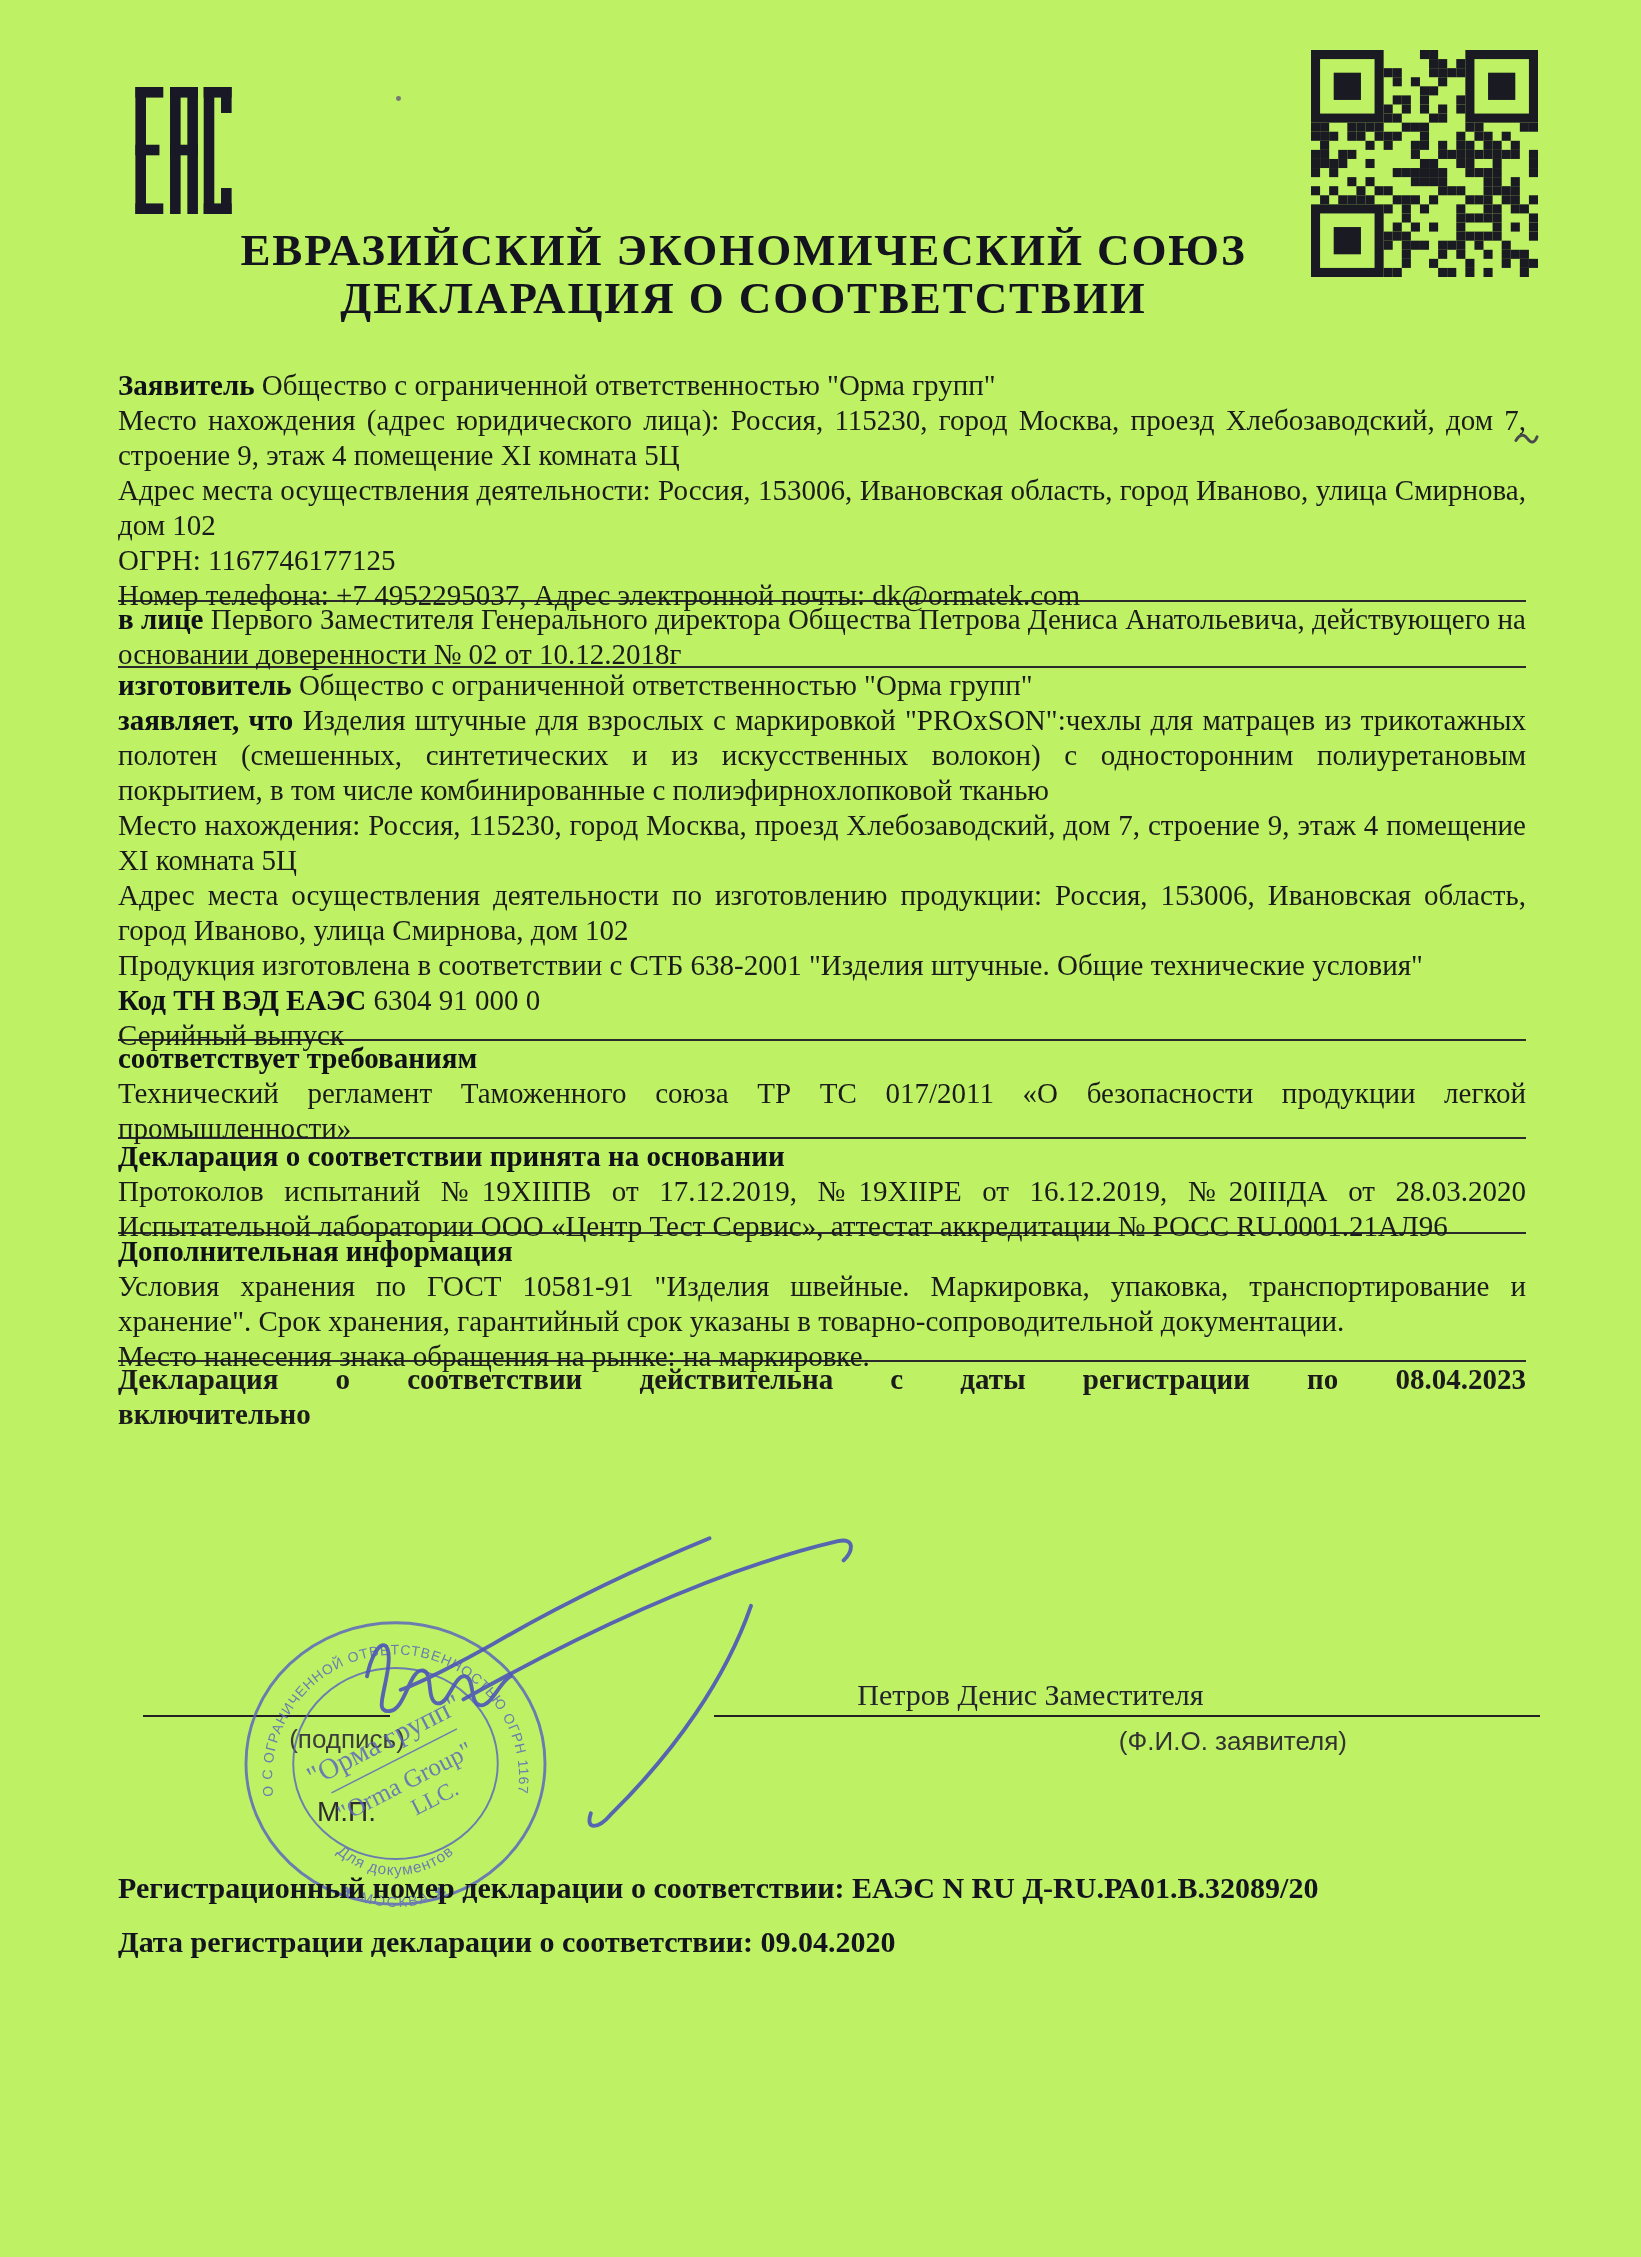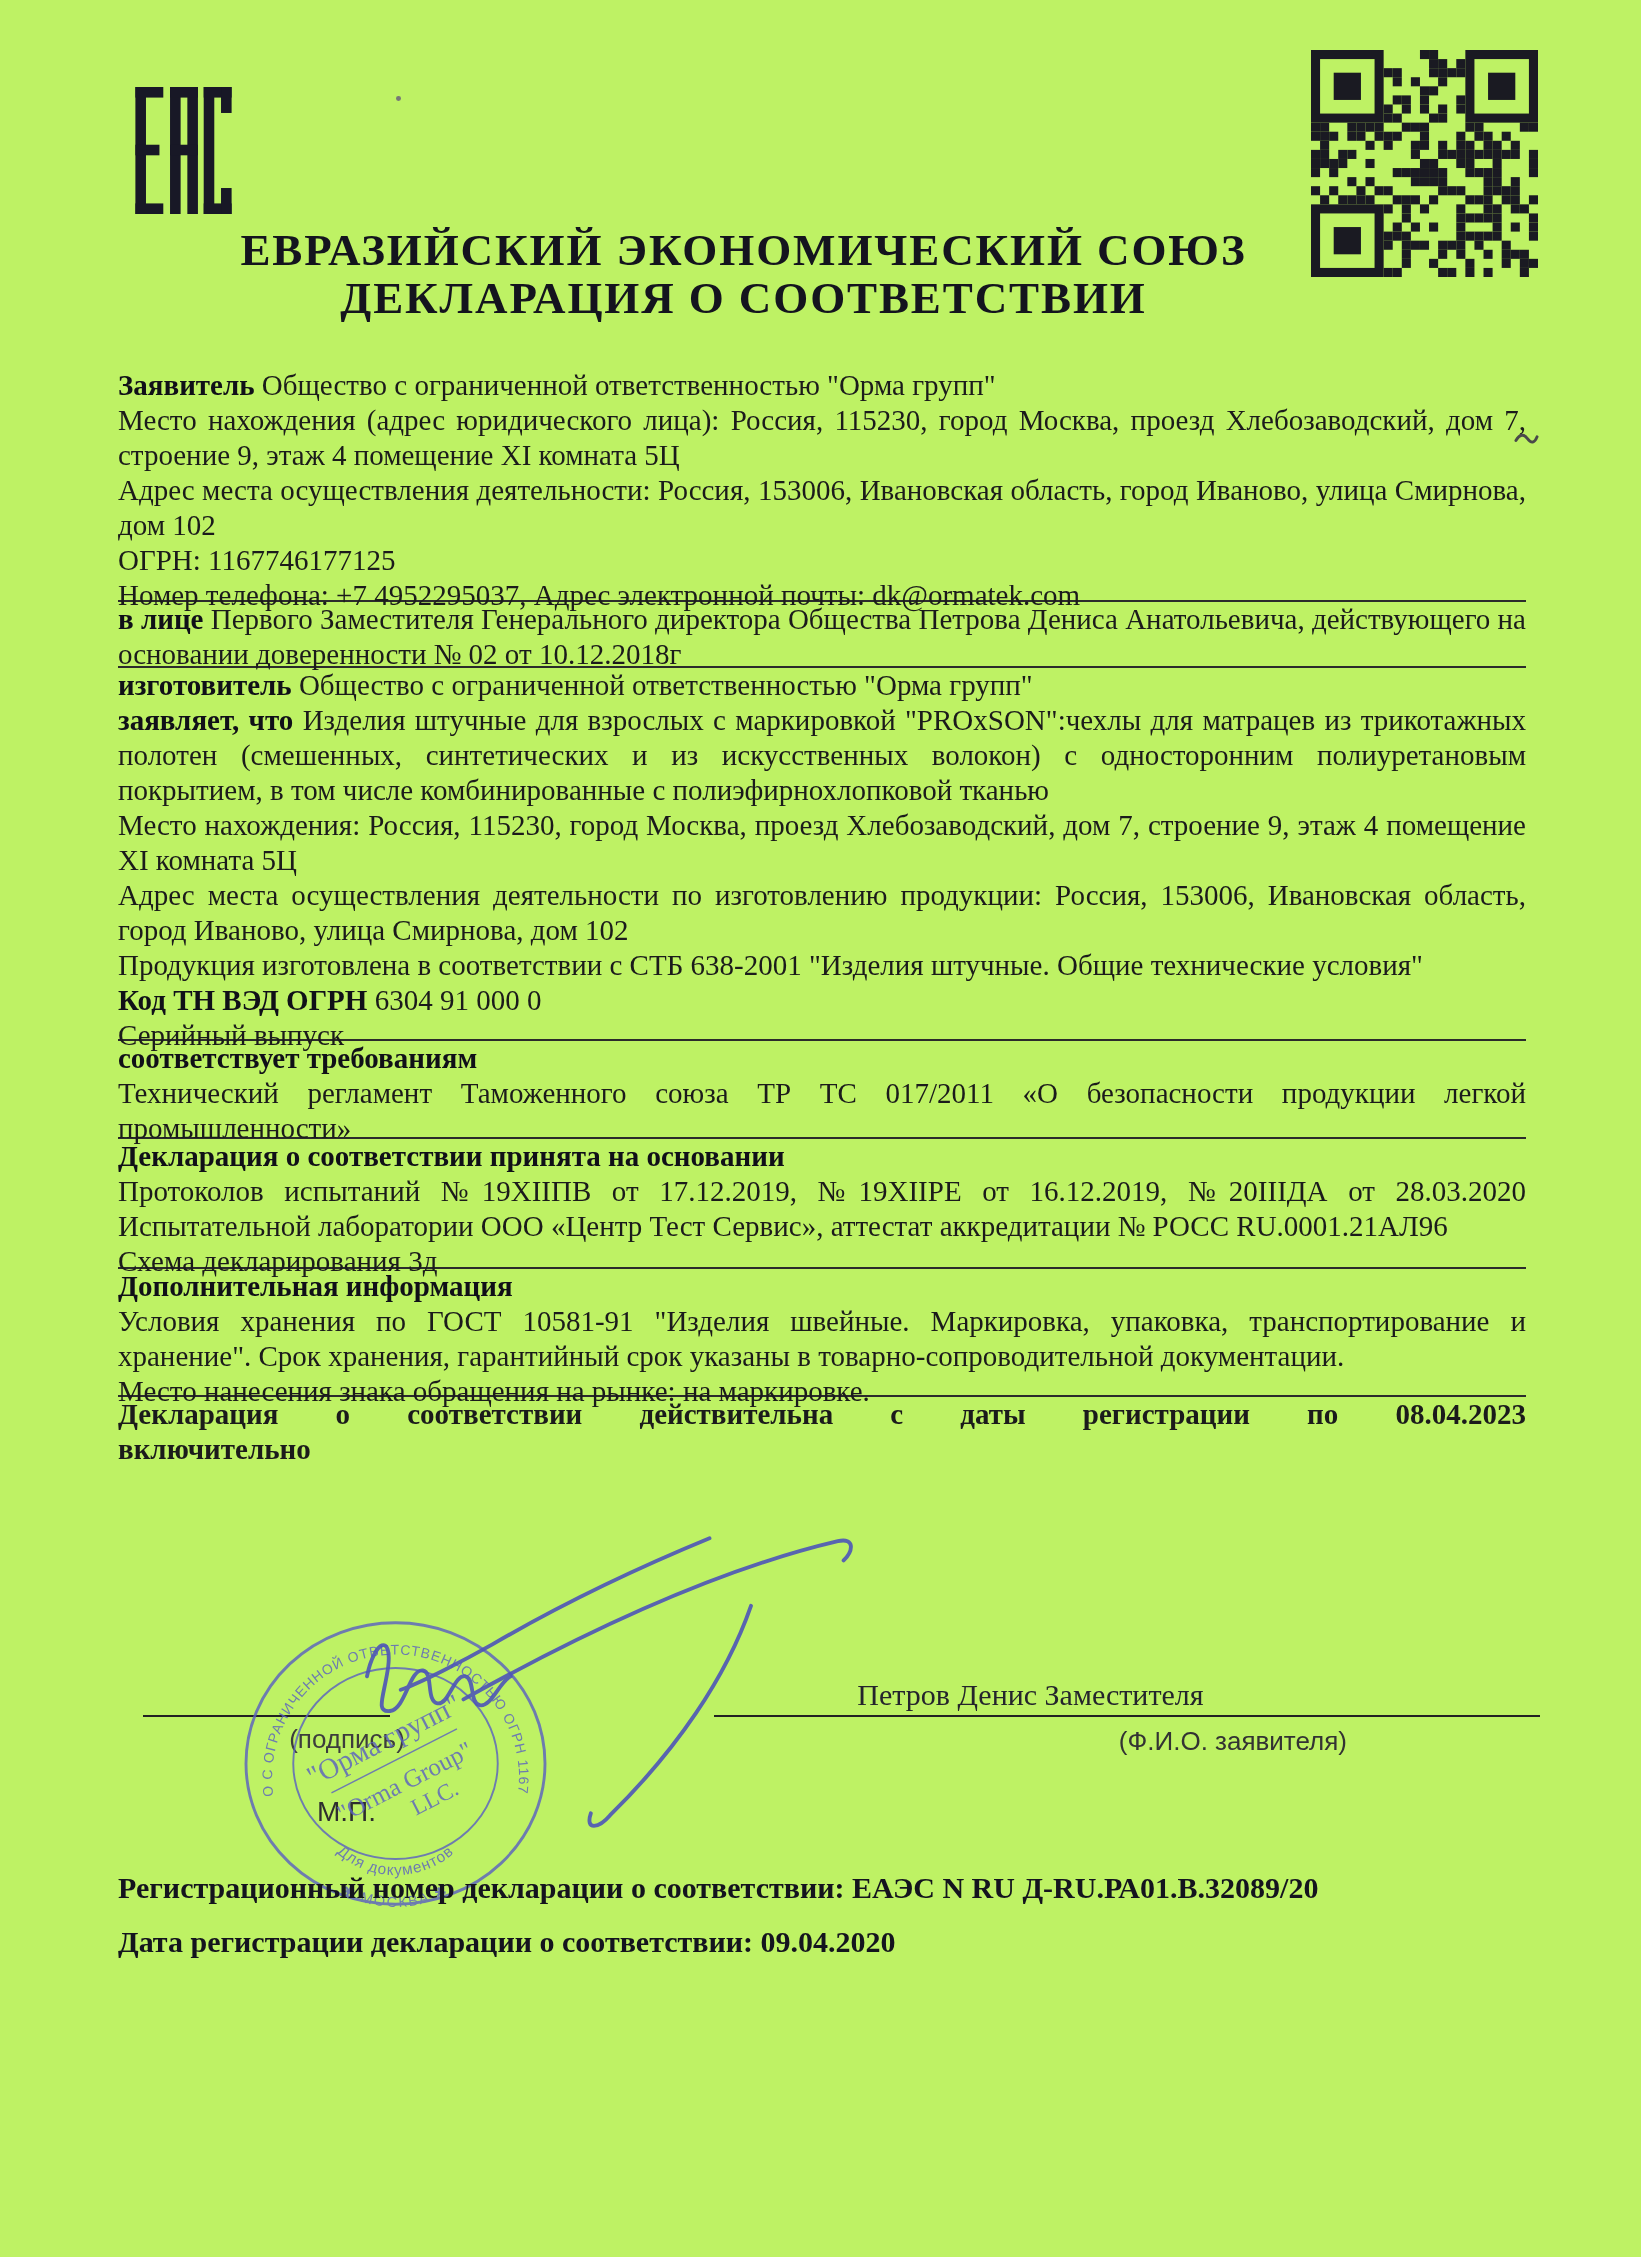--- a/index.html
+++ b/index.html
@@ -299,33 +299,32 @@
     <p class="just after-r1"><b>в лице</b> <span>Первого Заместителя Генерального директора Общества Петрова Дениса Анатольевича, действующего на основании доверенности № 02 от 10.12.2018г</span></p>
 
     <hr class="rule r2">
 
     <p class="just"><b>изготовитель</b> <span>Общество с ограниченной ответственностью "Орма групп"</span></p>
     <p class="just after-r2"><b>заявляет, что</b> <span>Изделия штучные для взрослых с маркировкой "PROxSON":чехлы для матрацев из трикотажных полотен (смешенных, синтетических и из искусственных волокон) с односторонним полиуретановым покрытием, в том числе комбинированные с полиэфирнохлопковой тканью</span></p>
     <p class="just">Место нахождения: Россия, 115230, город Москва, проезд Хлебозаводский, дом 7, строение 9, этаж 4 помещение XI комната 5Ц</p>
     <p class="just">Адрес места осуществления деятельности по изготовлению продукции: Россия, 153006, Ивановская область, город Иваново, улица Смирнова, дом 102</p>
     <p class="just">Продукция изготовлена в соответствии с СТБ 638-2001 "Изделия штучные. Общие технические условия"</p>
 
-    <p class="tnved"><b>Код ТН ВЭД ОГРН</b> <span>6304 91 000 0</span></p>
+    <p class="tnved"><b>Код ТН ВЭД ЕАЭС</b> <span>6304 91 000 0</span></p>
     <p>Серийный выпуск</p>
 
     <hr class="rule r3">
 
     <p class="after-r3"><b>соответствует требованиям</b></p>
     <p class="just tech">Технический регламент Таможенного союза ТР ТС 017/2011 «О безопасности продукции легкой промышленности»</p>
 
     <hr class="rule r4">
 
     <p class="after-r4"><b>Декларация о соответствии принята на основании</b></p>
     <p class="just protocols">Протоколов испытаний №19ХIIПВ от 17.12.2019, №19ХIIРЕ от 16.12.2019, №20IIIДА от 28.03.2020 Испытательной лаборатории ООО «Центр Тест Сервис», аттестат аккредитации № РОСС RU.0001.21АЛ96</p>
-    <p>Схема декларирования 3д</p>
 
     <hr class="rule r5">
 
     <p class="after-r5"><b>Дополнительная информация</b></p>
     <p class="just storage">Условия хранения по ГОСТ 10581-91 "Изделия швейные. Маркировка, упаковка, транспортирование и хранение". Срок хранения, гарантийный срок указаны в товарно-сопроводительной документации.</p>
     <p>Место нанесения знака обращения на рынке: на маркировке.</p>
 
     <hr class="rule r6">
 
     <p class="validity just-all">Декларация о соответствии действительна с даты регистрации по 08.04.2023</p>

